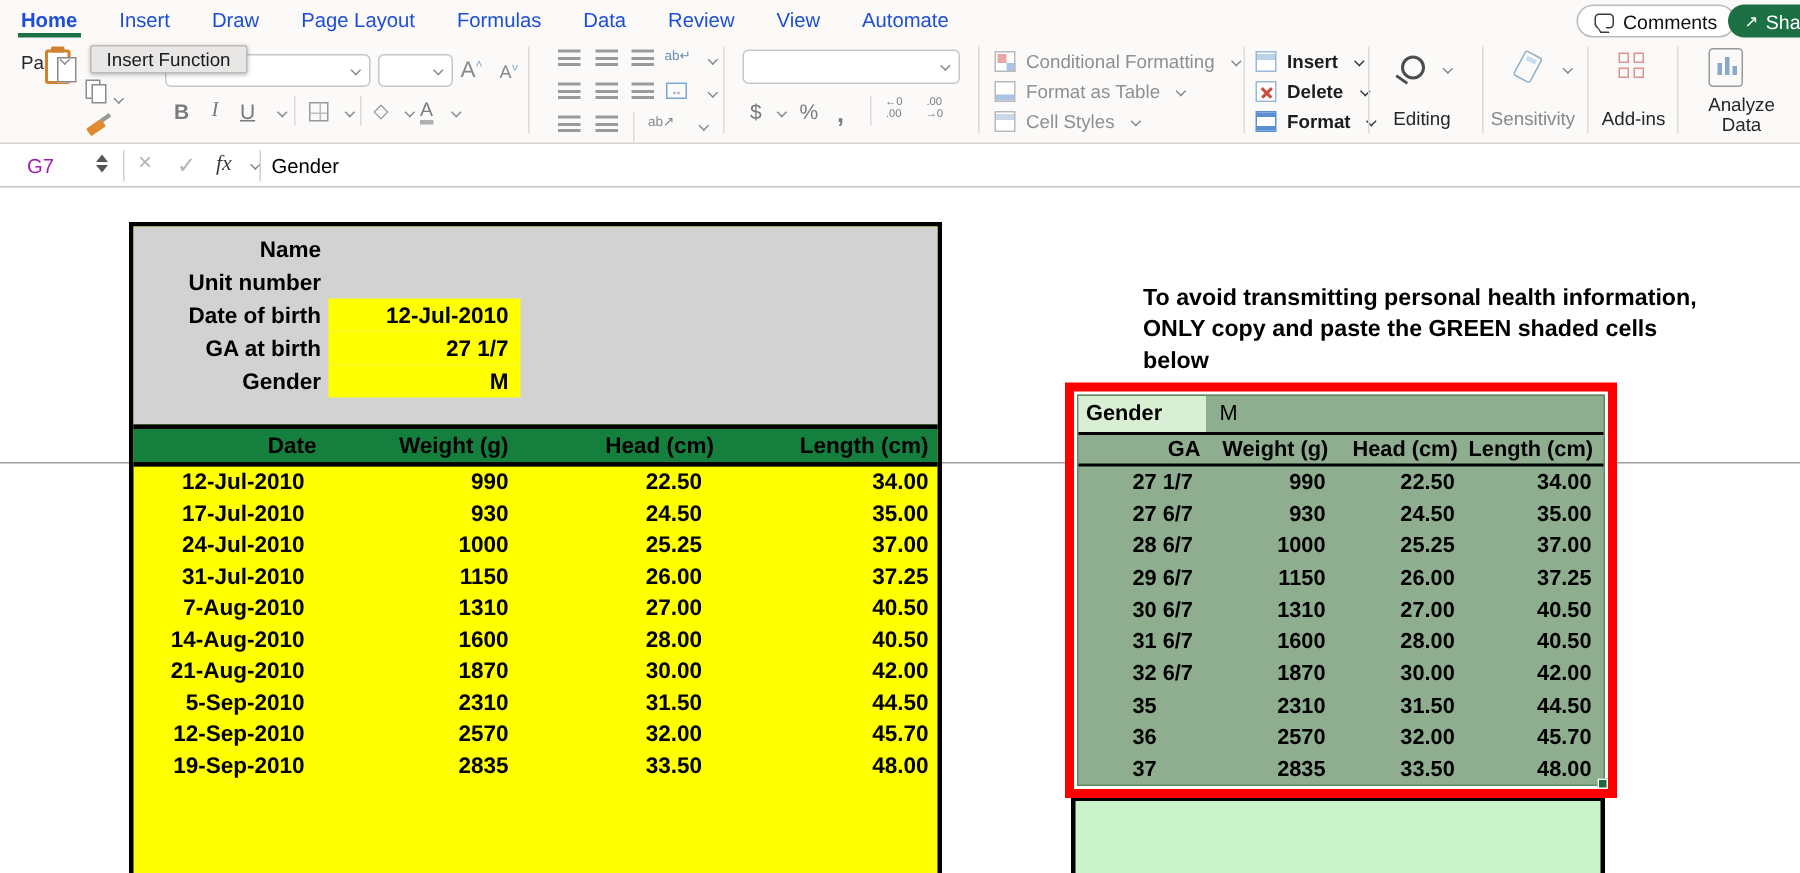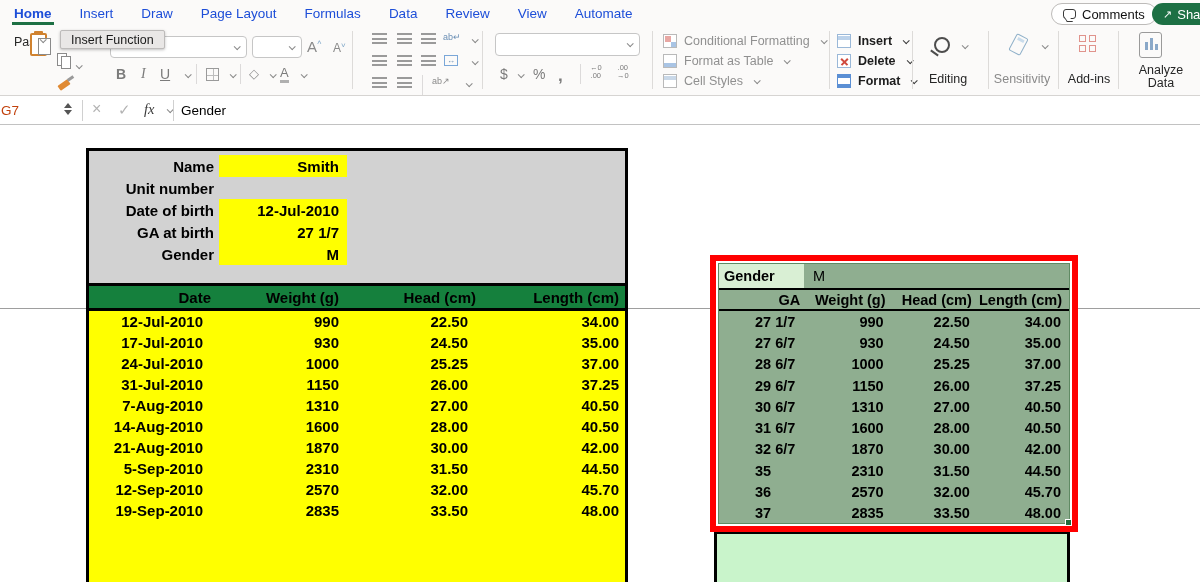--- a/index.html
+++ b/index.html
@@ -96,21 +96,21 @@
   .magnifier:after { content:""; position:absolute; left:-6px; top:13px; width:9px; height:2px; background:#4d4d4d; transform:rotate(35deg); }
   .sens-icon { position:absolute; width:13px; height:19px; border:1.5px solid #8fb0c9; border-radius:2px; transform:rotate(28deg); background:linear-gradient(#c9dcEC 0 0) no-repeat 2px 2px/7px 3px; }
   .addins-icon { position:absolute; width:18px; height:18px; display:grid; grid-template-columns:7px 7px; grid-template-rows:7px 7px; gap:3px; }
   .addins-icon span { border:1.5px solid #e0938c; }
   .analyze-icon { position:absolute; width:23px; height:26px; border:1.5px solid #9a9a9a; border-radius:3px;
      background-image:linear-gradient(#8aa8c8,#8aa8c8),linear-gradient(#8aa8c8,#8aa8c8),linear-gradient(#8aa8c8,#8aa8c8);
      background-size:3px 8px,3px 12px,3px 6px; background-position:5px 9px,10px 5px,15px 11px; background-repeat:no-repeat; }
 
   
   #formula-bar { position:absolute; left:0; top:97px; width:1200px; height:28px; background:#fff; border-bottom:1px solid #c2c2c2; }
-  #name-box { position:absolute; left:0; top:0; width:80px; height:27px; display:flex; align-items:center; padding-left:1px; font-size:13.5px; color:#c2410c; }
+  #name-box { position:absolute; left:0; top:0; width:80px; height:27px; display:flex; align-items:center; padding-left:18px; font-size:13.5px; color:#a21caf; }
   .spinner { position:absolute; left:64px; top:6px; display:flex; flex-direction:column; gap:2px; }
   .spin-up { width:0; height:0; border-left:4px solid transparent; border-right:4px solid transparent; border-bottom:5px solid #555; }
   .spin-down { width:0; height:0; border-left:4px solid transparent; border-right:4px solid transparent; border-top:5px solid #555; }
   .fdiv { position:absolute; top:3px; width:1px; height:21px; background:#d0d0d0; }
   #fx-cancel { position:absolute; left:92px; top:3px; font-size:16px; color:#b3b3b3; }
   #fx-enter { position:absolute; left:118px; top:4px; font-size:15px; color:#b3b3b3; }
   #fx-btn { position:absolute; left:144px; top:4px; font-size:14.5px; color:#3c3c3c; font-style:italic; font-family:"Liberation Serif",serif; }
   #fx-chev { position:absolute; left:163px; top:11px; }
   #formula-input { position:absolute; left:181px; top:0; height:27px; display:flex; align-items:center; font-size:13.5px; color:#000; }
 
@@ -334,21 +334,20 @@
     <div id="formula-input">Gender</div>
   </div>
 
   <div id="sheet"></div>
   <div id="pane-line"></div>
 
   <div id="left-table">
     <div id="info-section">
         <div class="info-row">
         <div class="cell info-label">Name</div>
-        <div class="cell info-value">Smith</div>
       </div>
         <div class="info-row">
         <div class="cell info-label">Unit number</div>
       </div>
         <div class="info-row">
         <div class="cell info-label">Date of birth</div>
         <div class="cell info-value">12-Jul-2010</div>
       </div>
         <div class="info-row">
         <div class="cell info-label">GA at birth</div>
@@ -422,20 +421,24 @@
       </div>
         <div class="lrow">
         <div class="cell rt c0">19-Sep-2010</div>
         <div class="cell rt c1">2835</div>
         <div class="cell rt c2">33.50</div>
         <div class="cell rt c3">48.00</div>
       </div>
       </div>
   </div>
 
+  <div id="instructions">
+    <div>To avoid transmitting personal health information,</div>
+    <div>ONLY copy and paste the GREEN shaded cells below</div>
+  </div>
 
   <div id="green-frame">
     <div id="green-table">
       <div id="gender-row">
         <div id="gender-cell" class="cell">Gender</div>
         <div id="gender-value" class="cell">M</div>
       </div>
       <div id="gheader">
         <div class="cell g0">GA</div>
         <div class="cell g1">Weight (g)</div>

